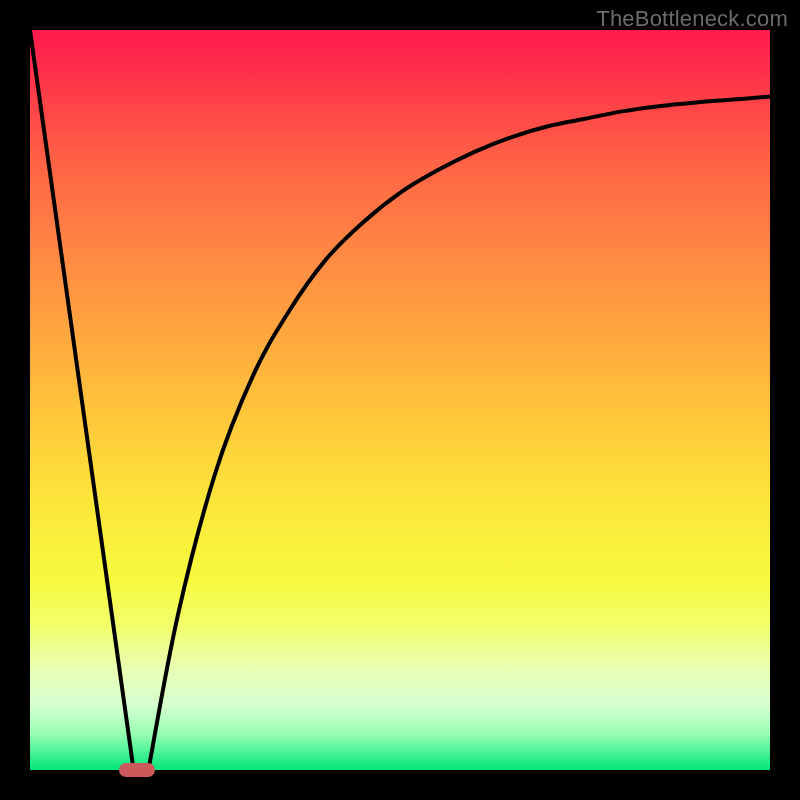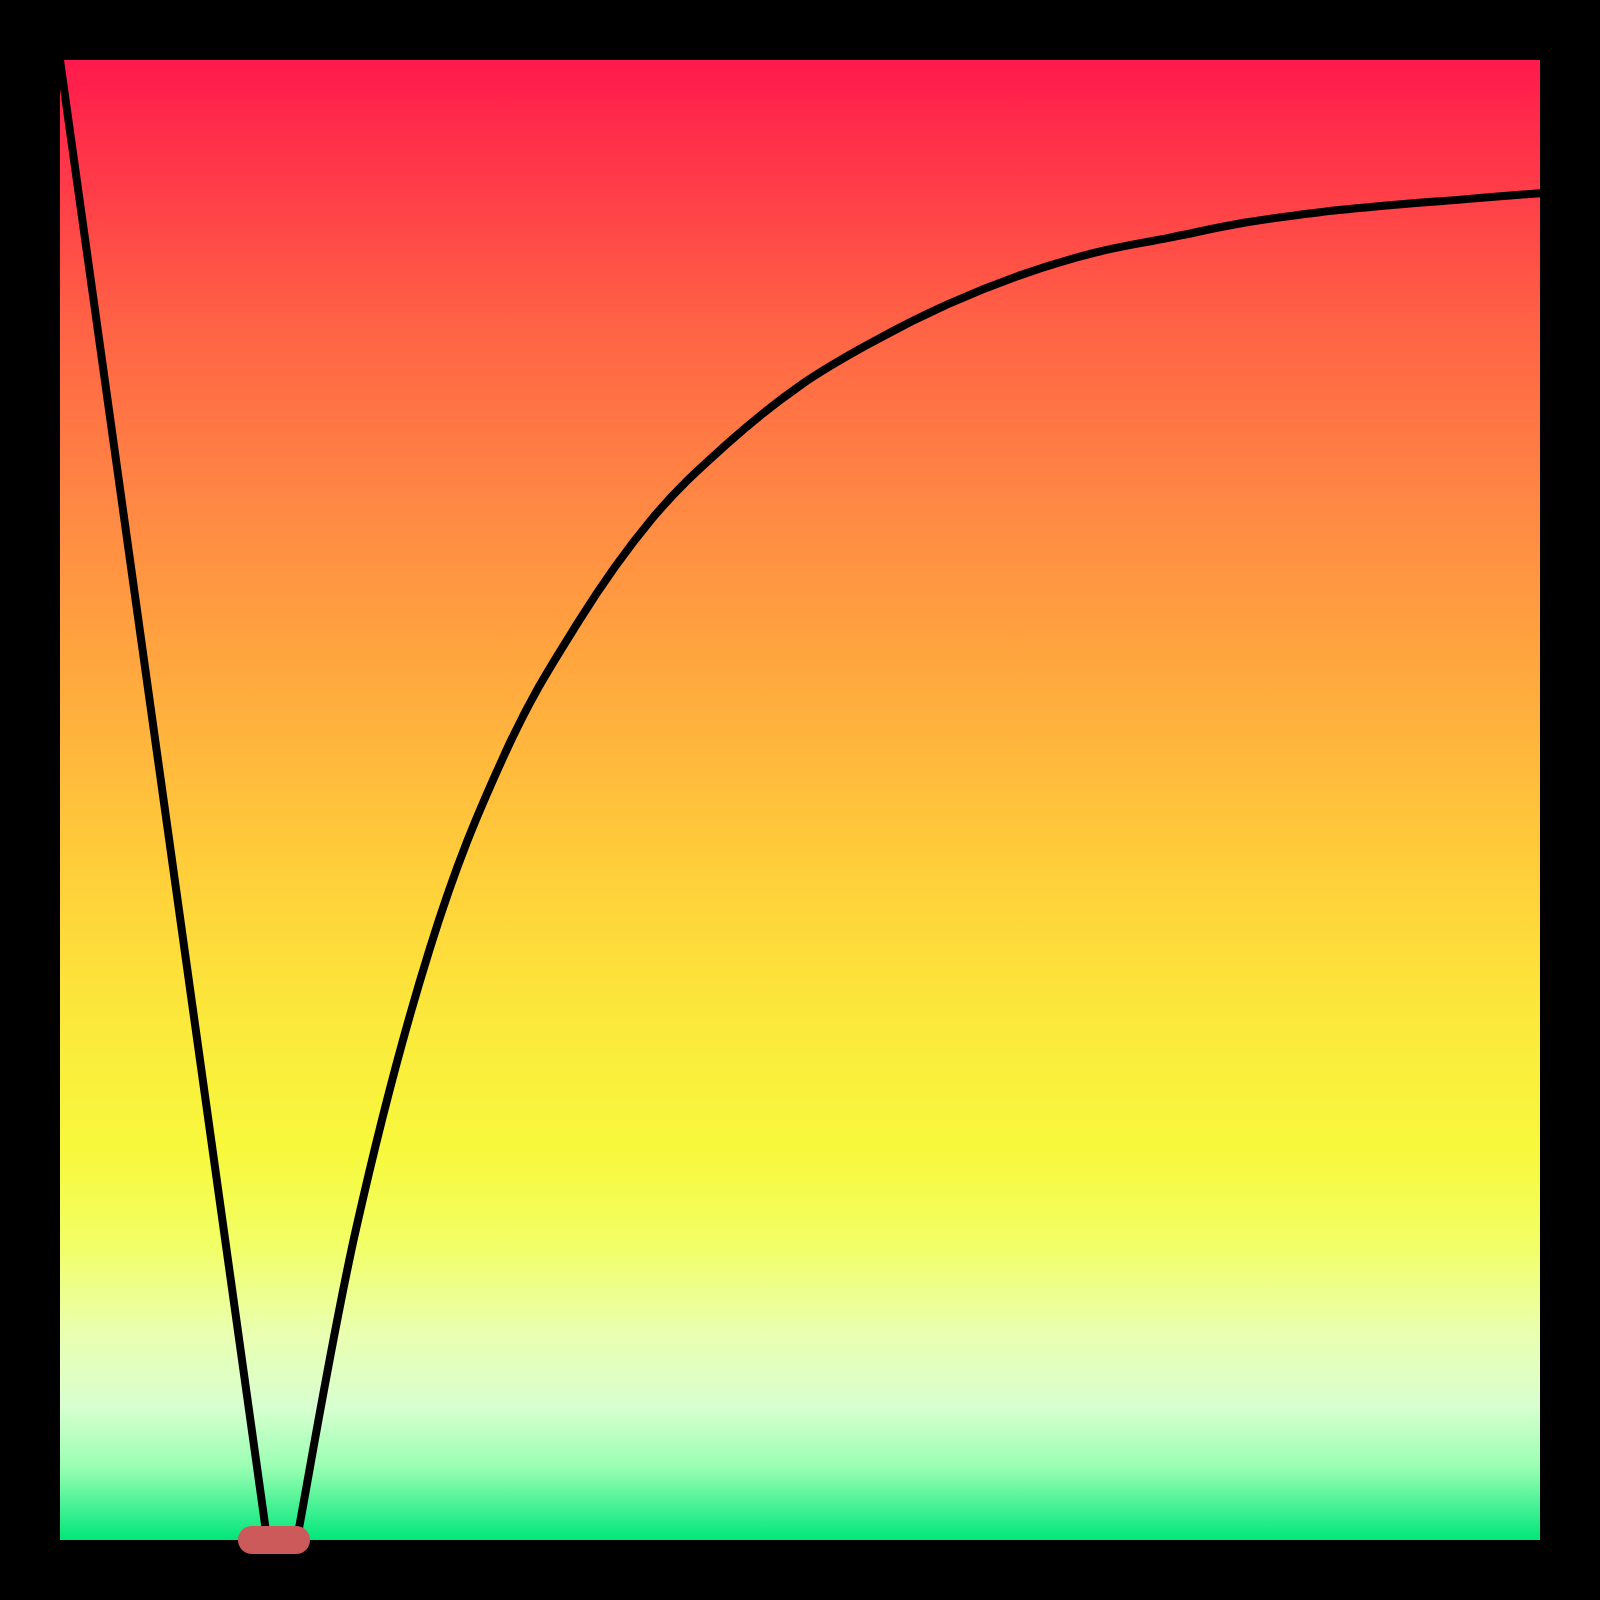--- a/index.html
+++ b/index.html
@@ -60,20 +60,21 @@
   .marker {
     position: absolute;
     background: #cc5a5a;
     border-radius: 999px;
   }
 </style>
 </head>
 <body>
 
 <div class="frame">
+  <div class="watermark">TheBottleneck.com</div>
 
   <div class="plot-area">
 
     <svg class="curve" viewBox="0 0 740 740" preserveAspectRatio="none">
       <g>
         <path d="M0.00 0.00 L103.60 740.00" id="path-left" fill="none" stroke="#000" stroke-width="4" stroke-linecap="round" stroke-linejoin="round"></path>
         <path d="M118.40 740.00 C123.73 712.03, 136.01 637.88, 148.00 584.60 C159.99 531.32, 171.68 486.62, 185.00 444.00 C198.32 401.38, 208.68 377.10, 222.00 347.80 C235.32 318.50, 245.68 302.51, 259.00 281.20 C272.32 259.89, 282.68 245.38, 296.00 229.40 C309.32 213.42, 319.68 204.39, 333.00 192.40 C346.32 180.41, 356.68 172.12, 370.00 162.80 C383.32 153.48, 393.68 147.93, 407.00 140.60 C420.32 133.27, 430.68 128.09, 444.00 122.10 C457.32 116.11, 467.68 111.96, 481.00 107.30 C494.32 102.64, 504.68 99.53, 518.00 96.20 C531.32 92.87, 541.68 91.46, 555.00 88.80 C568.32 86.14, 578.68 83.66, 592.00 81.40 C605.32 79.14, 615.68 77.82, 629.00 76.22 C642.32 74.62, 652.68 73.72, 666.00 72.52 C679.32 71.32, 689.68 70.63, 703.00 69.56 C716.32 68.49, 733.34 67.13, 740.00 66.60" id="path-right" fill="none" stroke="#000" stroke-width="4" stroke-linecap="round" stroke-linejoin="round"></path>
       </g>
     </svg>
 

